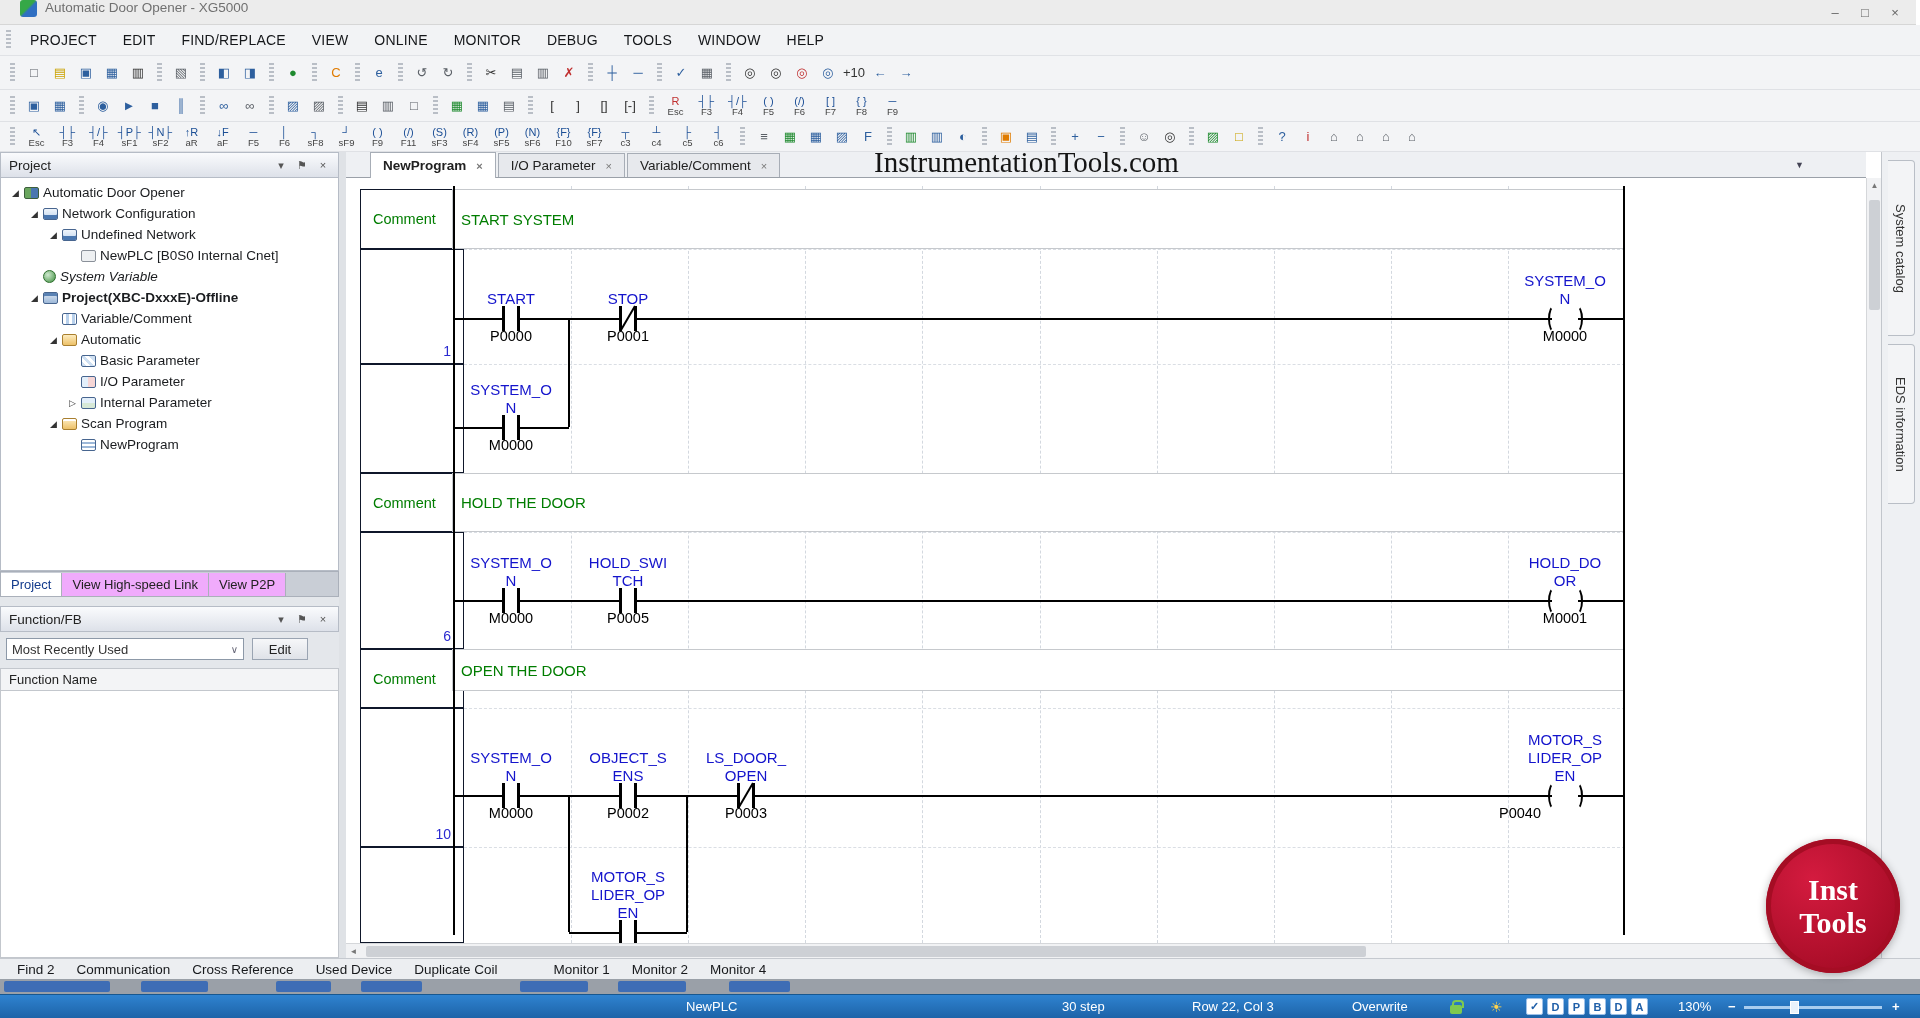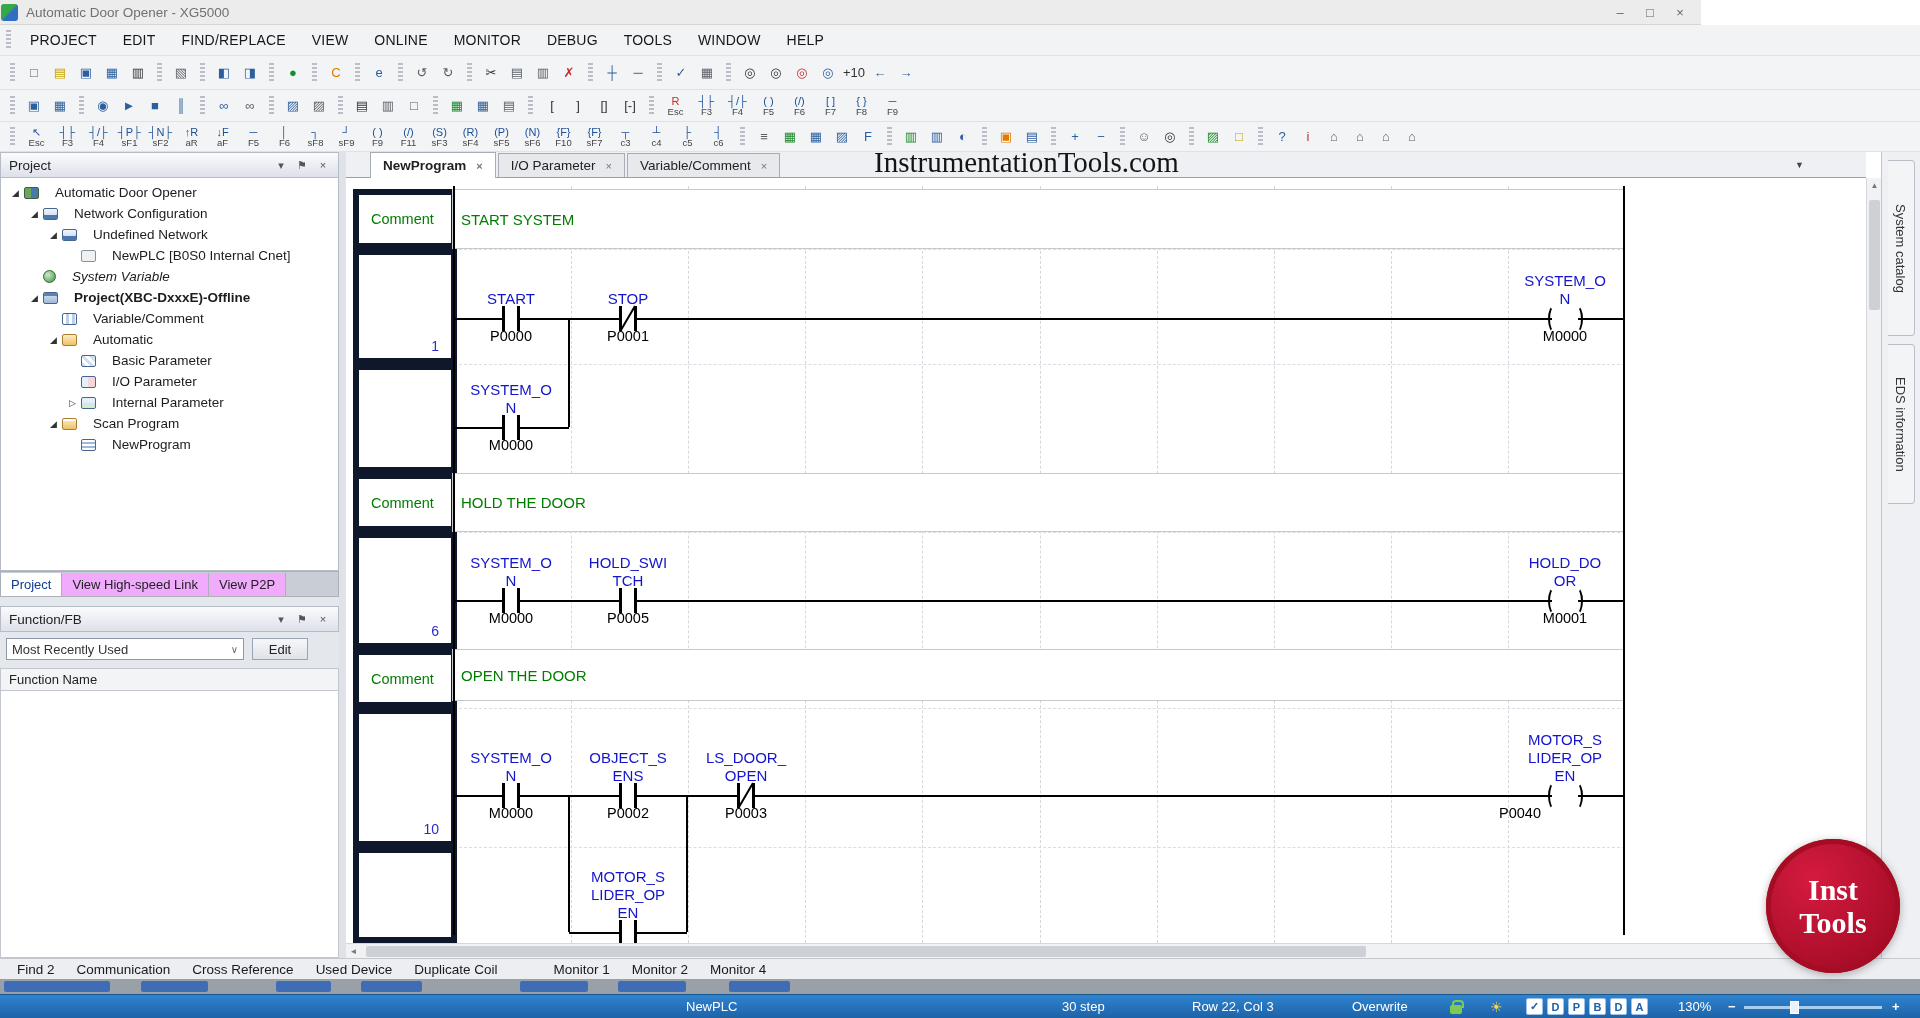--- a/index.html
+++ b/index.html
@@ -1,20 +1,20 @@
 <!DOCTYPE html>
 <html><head>
 <meta charset="utf-8">
 <style>
   *{margin:0;padding:0;box-sizing:border-box}
   html,body{width:1920px;height:1018px;overflow:hidden}
   body{font-family:"Liberation Sans",sans-serif;font-size:14px;background:#fff;position:relative;color:#222}
 
   
-  #titlebar{position:absolute;left:0;top:0;width:1701px;height:25px;background:#ececec;border-bottom:1px solid #d6d6d6;display:flex;align-items:center;padding:0 1px}
+  #titlebar{position:absolute;left:0;top:0;width:1916px;height:25px;background:#ececec;border-bottom:1px solid #d6d6d6;display:flex;align-items:flex-start;padding:0 20px}
   #appicon{width:17px;height:17px;border-radius:3px;background:linear-gradient(135deg,#35a847 0 45%,#2f6fc2 55%);margin-right:8px;flex:none}
   #apptitle{color:#707070;font-size:13.5px}
   #wincontrols{position:absolute;right:6px;top:0;height:25px;display:flex;align-items:center}
   .wbtn{width:30px;text-align:center;color:#666;font-size:13px;height:25px;line-height:25px}
 
   
   #menubar{position:absolute;left:0;top:25px;width:1920px;height:31px;background:#f2f3f5;border-bottom:1px solid #e0e2e6;display:flex;align-items:center}
   .mitem{padding:0 13px;height:100%;display:flex;align-items:center;font-size:14px;color:#15171a;letter-spacing:.2px}
   .grip{width:5px;height:20px;margin:0 6px;background:repeating-linear-gradient(180deg,#b9bec6 0 2px,transparent 2px 4px);align-self:center;flex:none}
 
@@ -33,21 +33,21 @@
   
   #leftpanel{position:absolute;left:0;top:152px;width:339px;height:806px;background:#e4e7eb}
   .phdr{position:absolute;left:0;width:339px;height:26px;background:linear-gradient(#fafbfd,#dde1e9);border:1px solid #b6bcc6;display:flex;align-items:center;justify-content:space-between;padding:0 8px;font-size:13.5px;color:#222}
   #projhdr{top:0}
   #fnhdr{top:454px}
   .phbtns{display:flex;gap:7px}
   .phbtn{font-size:11px;color:#555;width:14px;text-align:center}
   #tree{position:absolute;left:0;top:26px;width:339px;height:393px;background:#fff;border:1px solid #b6bcc6;border-top:none;overflow:hidden;padding-top:4px}
   .titem{display:flex;align-items:center;height:21px;font-size:13.5px;color:#1a1c1f}
   .texp{width:13px;font-size:9px;color:#333;flex:none;text-align:center}
-  .tlabel{margin-left:16px;white-space:nowrap}
+  .tlabel{margin-left:4px;white-space:nowrap}
   .tlabel.bold{font-weight:bold}
   .mi{width:15px;height:12px;border:1px solid #47658f;border-radius:2px;background:linear-gradient(#eef4fb,#c3d7ee);flex:none;margin-left:2px}
   .mi-plc{background:linear-gradient(90deg,#6aa65e 0 45%,#4a77b0 45%);border-color:#3c5f3c}
   .mi-net{box-shadow:inset 0 -4px #4a77b0}
   .mi-cnet{background:#eef0f2;border-color:#8a9099}
   .mi-sys{width:13px;height:13px;border-radius:50%;background:radial-gradient(circle at 35% 35%,#cfe9cf,#3f8f3f);border-color:#2c6e2c}
   .mi-cpu{background:linear-gradient(#dce6f2,#9db8d8);box-shadow:inset 0 3px #5a82b4}
   .mi-var{background:repeating-linear-gradient(90deg,#fff 0 3px,#b9d1ec 3px 6px)}
   .mi-param{background:linear-gradient(#fdecc0,#edc168);border-color:#a97f2f}
   .mi-grid1{background:repeating-linear-gradient(45deg,#cfe0f2 0 3px,#fff 3px 6px)}
@@ -77,21 +77,21 @@
   .etab{display:flex;align-items:center;gap:10px;height:24px;padding:0 12px;border:1px solid #a7adb6;border-bottom:none;background:#e7e9ed;font-size:13.5px;color:#222;margin-right:2px;white-space:nowrap}
   .etab.active{background:#fff;font-weight:bold;height:26px;margin-bottom:-1px}
   .etclose{font-size:11px;color:#777}
   #taboverflow{position:absolute;right:62px;top:8px;font-size:9px;color:#445}
   #watermark{position:absolute;left:528px;top:-6px;font-family:"Liberation Serif",serif;font-size:29px;color:#141414;z-index:40;pointer-events:none;white-space:nowrap}
   #canvas{position:absolute;left:0;top:26px;width:1520px;height:765px;background:#fff;overflow:hidden}
 
   .gridv{position:absolute;top:8px;height:757px;width:0;border-left:1px dashed #d3d8df;z-index:0}
   .gridh{position:absolute;left:108px;width:1171px;height:0;border-top:1px dashed #dadee4;z-index:0}
   .rail{position:absolute;top:8px;height:749px;width:2px;background:#000;z-index:2}
-  .gcell{position:absolute;left:7px;width:104px;background:#fff;border:6px solid #0f172a;z-index:1}
+  .gcell{position:absolute;left:14px;width:104px;background:#fff;border:1px solid #0f172a;z-index:1}
   .gcom{color:#007d00;font-size:14.5px;padding-left:12px;display:flex;align-items:center;height:100%}
   .gnum{position:absolute;right:12px;bottom:4px;color:#2a2ad0;font-size:14px;z-index:4}
   .cbox{position:absolute;left:106px;width:1173px;background:#fff;border:1px solid #c6c9cd;display:flex;align-items:center;z-index:1}
   .ctext{color:#007d00;font-size:15px;padding-left:8px;white-space:nowrap}
   .wireh{position:absolute;height:2px;background:#000;z-index:2}
   .wirev{position:absolute;width:2px;background:#000;z-index:2}
   .lgap{position:absolute;height:6px;background:#fff;z-index:3}
   .cbar{position:absolute;width:3px;height:25px;background:#000;z-index:4}
   .cslash{position:absolute;width:2px;height:28px;background:#000;transform:rotate(30deg);z-index:4}
   .arc{position:absolute;width:13px;height:28px;border:2px solid transparent;border-radius:50%;z-index:4}
@@ -580,21 +580,21 @@
       <div class="laddr" style="left: 282px; top: 432px;">P0005</div>
       <div class="lgap" style="left: 1206px; top: 420px; width: 26px;"></div>
       <div class="arc arcl" style="left: 1202px; top: 409px;"></div>
       <div class="arc arcr" style="left: 1224px; top: 409px;"></div>
       <div class="lname" style="left: 1219px; top: 376px;">HOLD_DO
 OR</div>
       <div class="laddr" style="left: 1219px; top: 432px;">M0001</div>
       <div class="gcell" style="top: 471px; height: 59px;">
         <div class="gcom">Comment</div>
       </div>
-      <div class="cbox" style="top: 471px; height: 52px;">
+      <div class="cbox" style="top: 471px; height: 42px;">
         <div class="ctext">OPEN THE DOOR</div>
       </div>
       <div class="gcell" style="top: 530px; height: 139px;">
         <div class="gnum">10</div>
       </div>
       <div class="wireh" style="left: 108px; top: 617px; width: 1171px;"></div>
       <div class="wirev" style="left: 222px; top: 617px; height: 137px;"></div>
       <div class="wirev" style="left: 340px; top: 617px; height: 137px;"></div>
       <div class="lgap" style="left: 158px; top: 615px; width: 14px;"></div>
       <div class="cbar" style="left: 156px; top: 605px;"></div>

